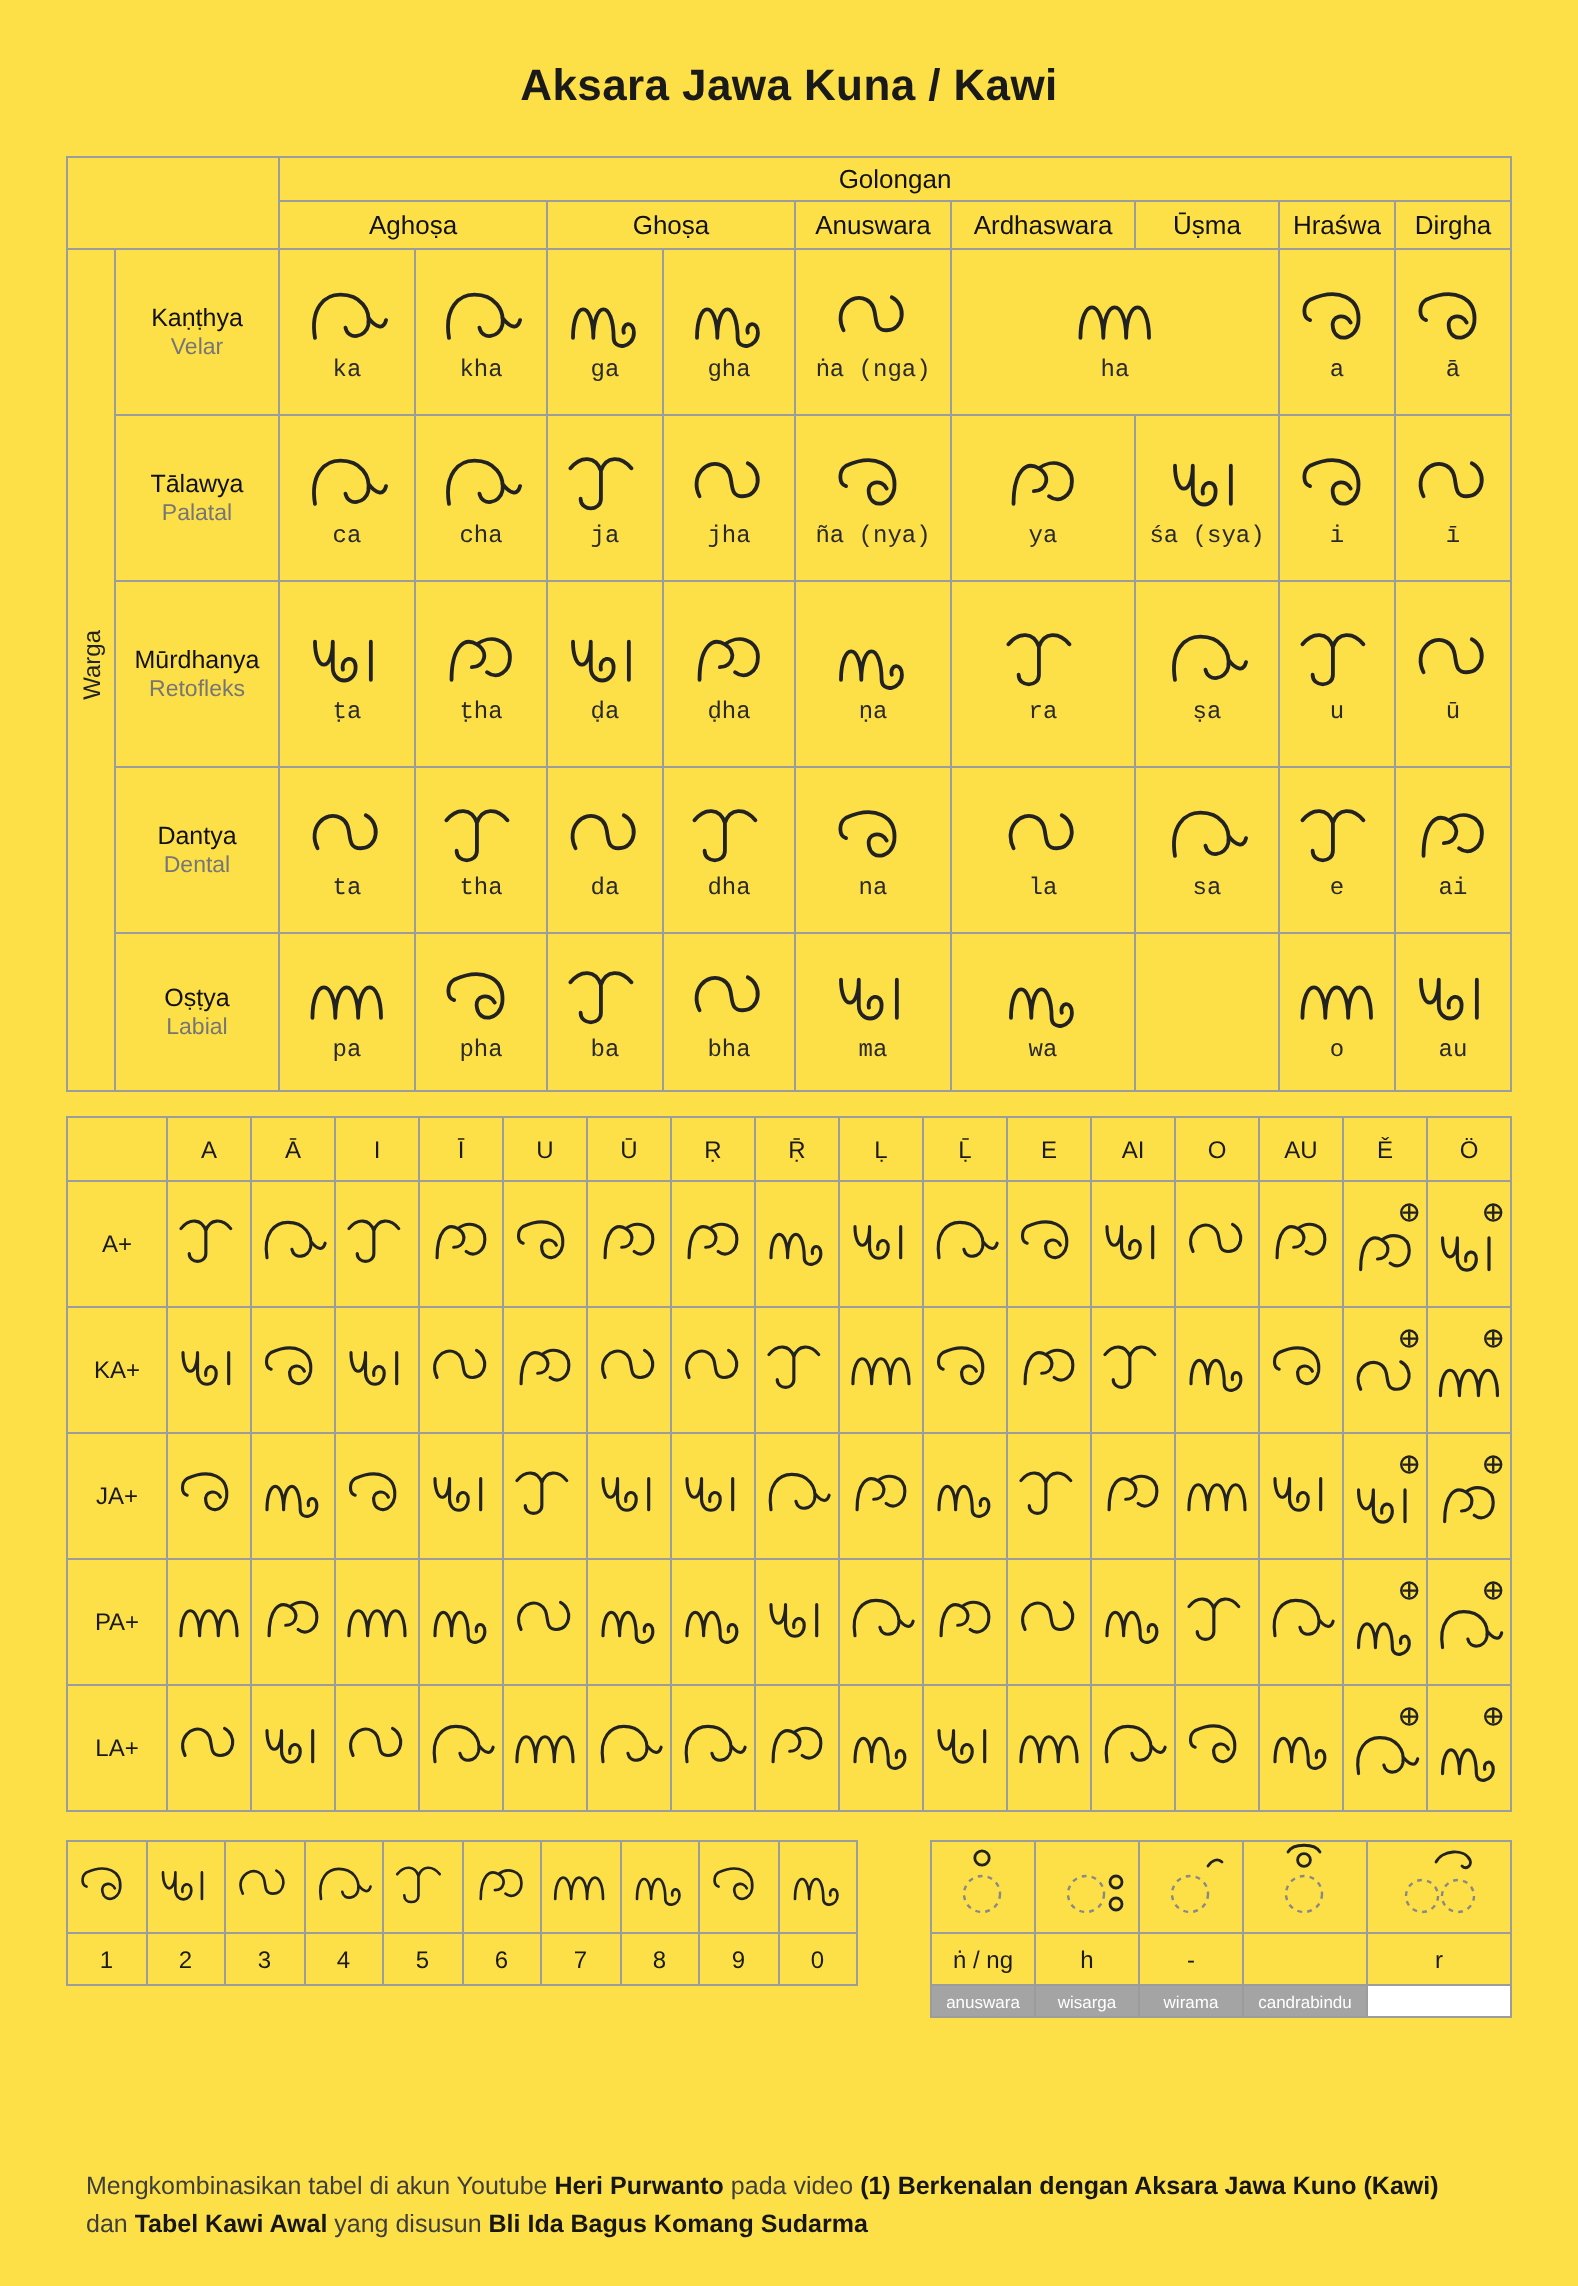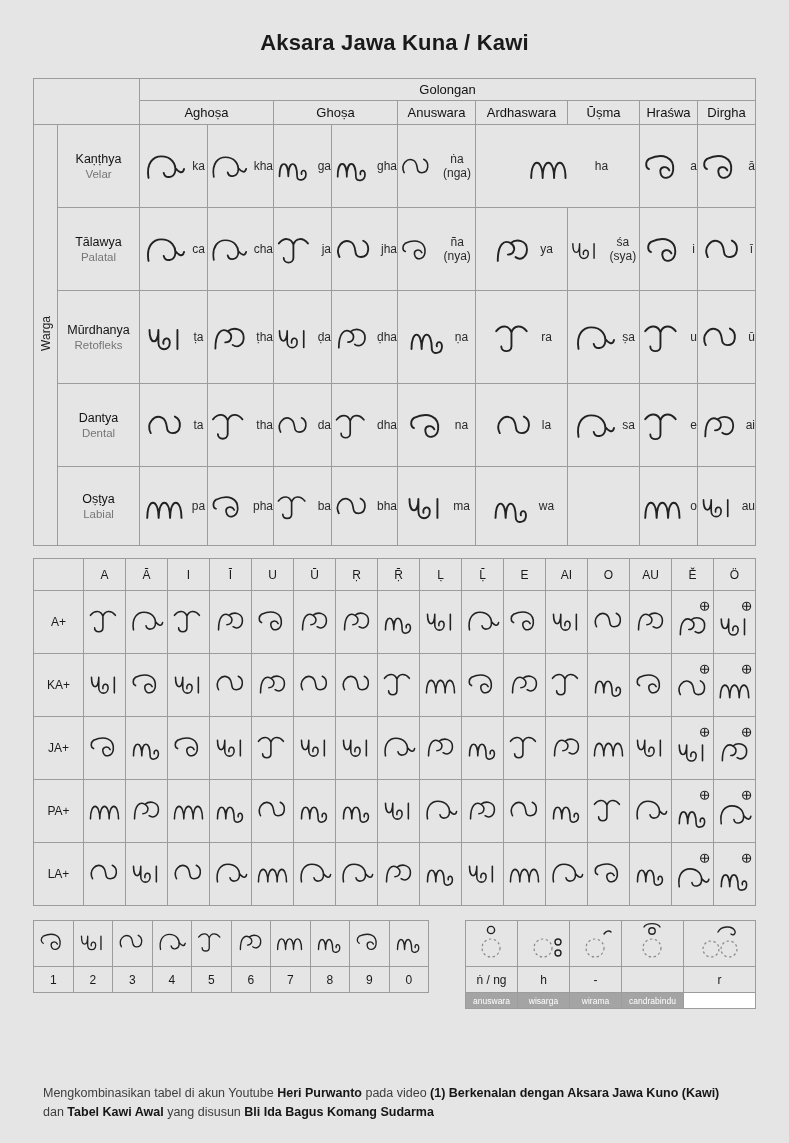--- a/index.html
+++ b/index.html
@@ -1,31 +1,31 @@
 <!DOCTYPE html>
 <html><head>
 <meta charset="utf-8">
 <style>
   *{box-sizing:border-box;}
   html,body{margin:0;padding:0;}
   body{width:789px;height:1143px;background:#ffffff;font-family:"Liberation Sans","DejaVu Sans",sans-serif;color:#1a1a1a;}
-  .page{position:relative;width:789px;height:1143px;overflow:hidden;background:#e5e5e5;}
+  .page{position:relative;width:789px;height:1143px;overflow:hidden;background:#fde047;}
   .title{position:absolute;top:30px;left:0;width:100%;text-align:center;font-size:22px;font-weight:bold;margin:0;letter-spacing:.2px;}
   table.grid{position:absolute;border-collapse:collapse;table-layout:fixed;}
   table.grid td,table.grid th{border:1px solid #9c9c9c;padding:0;text-align:center;vertical-align:middle;font-weight:normal;overflow:hidden;}
   #main-table{left:33px;top:78px;width:722px;}
   #vowel-table{left:33px;top:558px;width:722px;}
   #numbers-table{left:33px;top:920px;width:396px;}
   #diacritics-table{left:465px;top:920px;width:290px;padding-left:15px;}
   .gh{font-size:13px;color:#111;}
   .vertical{writing-mode:vertical-rl;transform:rotate(180deg);font-size:12px;color:#222;display:inline-block;}
   .rlabel{text-align:left;padding-left:10px;}
   .rname{font-size:12.5px;color:#111;}
   .rtype{font-size:11.5px;color:#767676;margin-top:2px;}
-  .acol{display:flex;flex-direction:row;align-items:center;justify-content:center;gap:4px;}
+  .acol{display:flex;flex-direction:column;align-items:center;justify-content:center;gap:4px;font-family:Liberation Mono, monospace;}
   .tl{font-size:12px;color:#2a2a2a;}
   .vhead{font-size:12px;}
   .vrow-label{font-size:12px;}
   .numlabel{font-size:12px;}
   .dlabel{font-size:12px;}
   .dsub{background:#a4a4a4;color:#fff;font-size:8.5px;border:1px solid #cfcfcf;}
   .dsub-empty{border:1px solid transparent;background:#fff;}
   .footer{position:absolute;left:43px;top:1084px;width:700px;font-size:12.5px;line-height:1.5;color:#3d3d3d;margin:0;}
   .footer .b{font-weight:bold;color:#161616;}
 </style>

